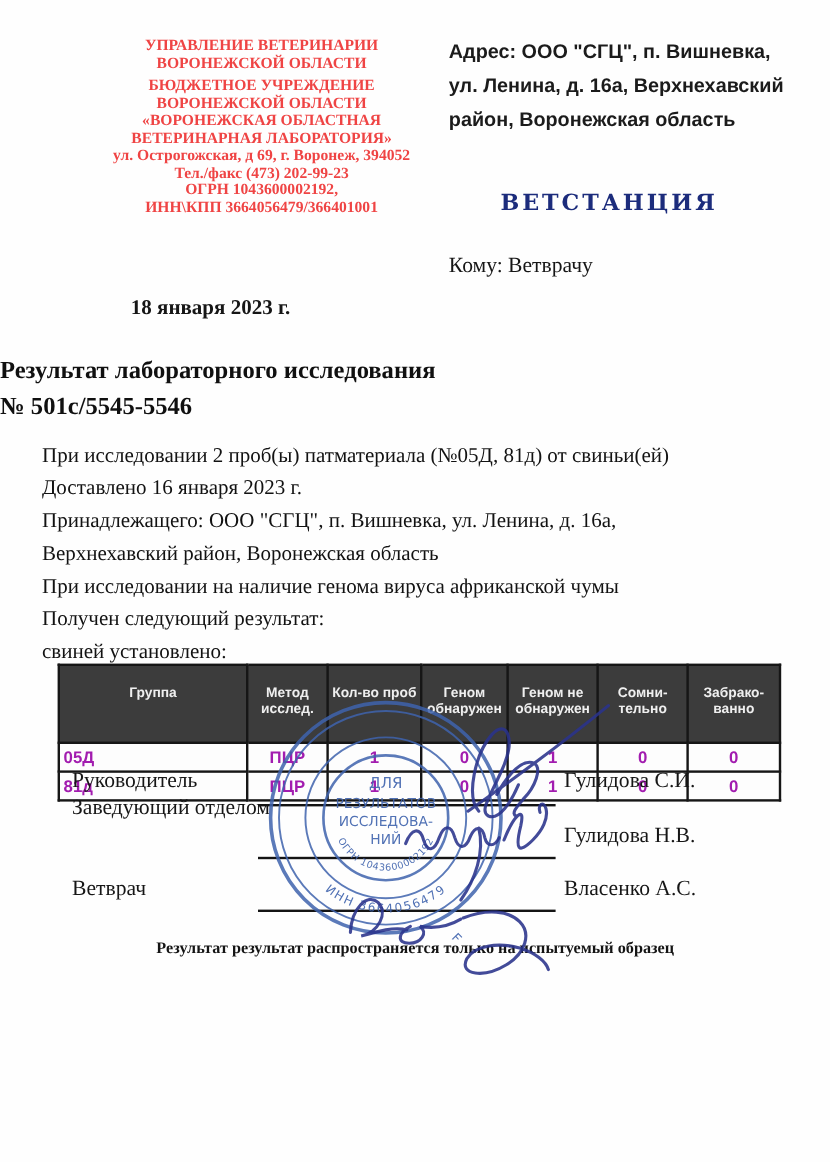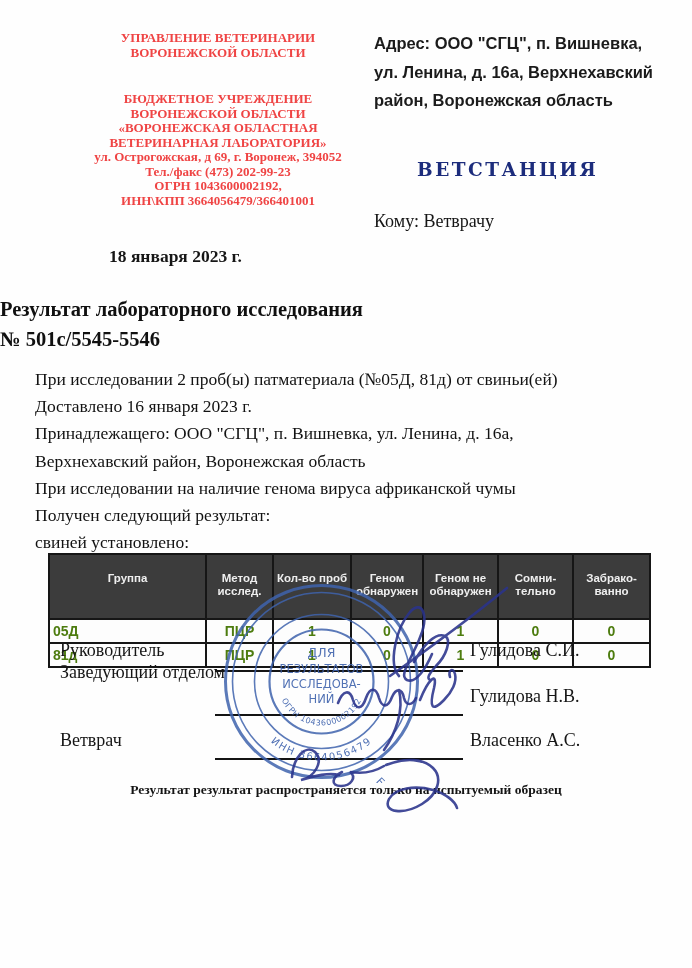--- a/index.html
+++ b/index.html
@@ -7,21 +7,21 @@
     position:relative;width:692px;height:968px;margin:0 auto;
     background:#fefefe;overflow:hidden;
     font-family:"Liberation Serif",serif;color:#161616;
   }
   
   .letterhead{
     position:absolute;left:58px;top:31px;width:320px;
     text-align:center;font-weight:bold;font-size:13px;line-height:14.5px;
     color:#ef4444;
   }
-  .letterhead .mt{margin-top:32px;}
+  .letterhead .mt{margin-top:4px;}
   
   .recipient{
     position:absolute;left:374px;top:29px;width:305px;
     font-family:"Liberation Sans",sans-serif;font-weight:bold;
     font-size:16.5px;line-height:28.5px;color:#1b1b1b;
   }
   .vetstation{
     position:absolute;left:417px;top:159px;
     font-family:"DejaVu Serif",serif;font-weight:bold;
     font-size:18.5px;letter-spacing:2.5px;color:#1c2c7c;
@@ -42,21 +42,21 @@
     border-collapse:collapse;table-layout:fixed;
     font-family:"Liberation Sans",sans-serif;font-weight:bold;
   }
   .results-table th{
     background:#3c3c3c;color:#efefef;font-size:11.5px;line-height:13px;
     border:2px solid #161616;padding:17px 1px;vertical-align:top;
     font-weight:bold;height:29px;
   }
   .results-table td{
     border:2px solid #161616;font-size:14px;line-height:16px;
-    height:20px;padding:1px 3px;text-align:center;color:#4d7c0f;
+    height:20px;padding:1px 3px;text-align:center;color:#a21caf;
     background:#fdfdfd;
   }
   .results-table td.left{text-align:left;}
   
   .sig-role{position:absolute;left:60px;font-size:18px;}
   .sig-name{position:absolute;left:470px;font-size:18px;}
   .sig-line{position:absolute;left:215px;width:248px;border-top:2.5px solid #141414;}
   .footer-note{
     position:absolute;left:0;top:782px;width:692px;text-align:center;
     font-weight:bold;font-size:13.5px;color:#141414;

